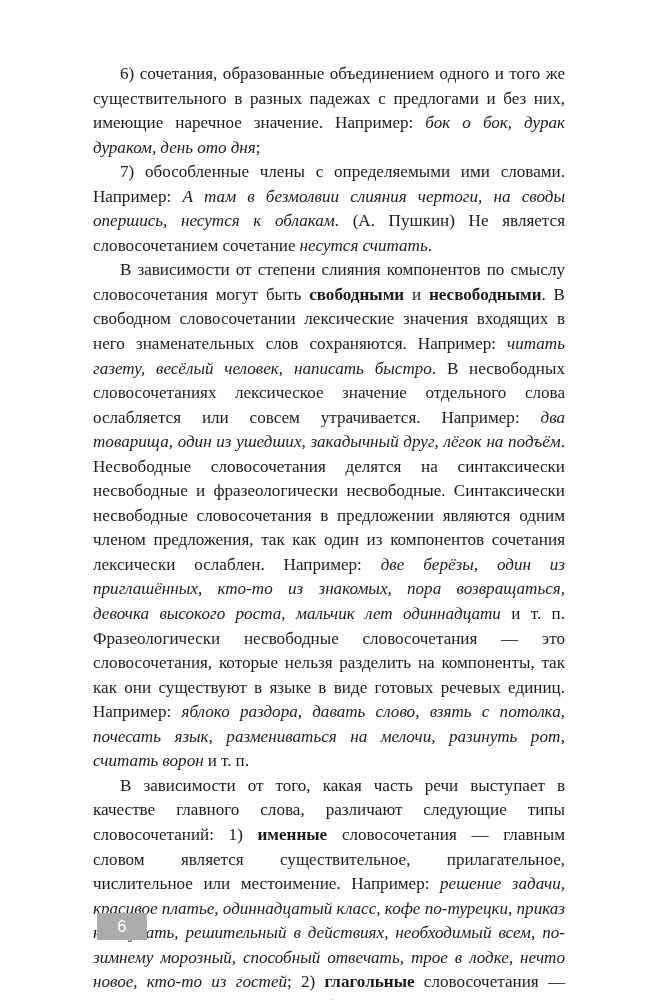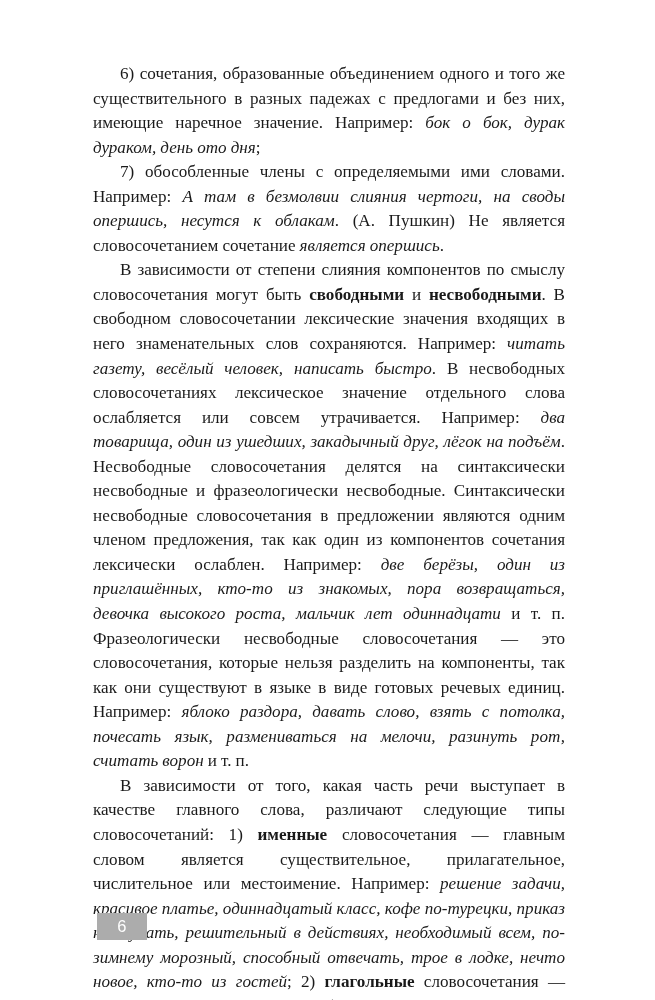--- a/index.html
+++ b/index.html
@@ -81,21 +81,21 @@
     line-height: 1;
   }
 </style>
 </head>
 <body>
 
 <div id="page">
 
   <div id="text-column">
     <p class="para"><span>6) сочетания, образованные объединением одного и того же существительного в разных падежах с предлогами и без них, имеющие наречное значение. Например: </span><i>бок о бок, дурак дураком, день ото дня</i><span>;</span></p>
-    <p class="para"><span>7) обособленные члены с определяемыми ими словами. Например: </span><i>А там в безмолвии слияния чертоги, на своды опершись, несутся к облакам</i><span>. (А. Пушкин) Не является словосочетанием сочетание </span><i>является опершись</i><span>.</span></p>
+    <p class="para"><span>7) обособленные члены с определяемыми ими словами. Например: </span><i>А там в безмолвии слияния чертоги, на своды опершись, несутся к облакам</i><span>. (А. Пушкин) Не является словосочетанием сочетание </span><i>несутся считать</i><span>.</span></p>
     <p class="para"><span>В зависимости от степени слияния компонентов по смыслу словосочетания могут быть </span><b>свободными</b><span> и </span><b>несвободными</b><span>. В свободном словосочетании лексические значения входящих в него знаменательных слов сохраняются. Например: </span><i>читать газету, весёлый человек, написать быстро</i><span>. В несвободных словосочетаниях лексическое значение отдельного слова ослабляется или совсем утрачивается. Например: </span><i>два товарища, один из ушедших, закадычный друг, лёгок на подъём</i><span>. Несвободные словосочетания делятся на синтаксически несвободные и фразеологически несвободные. Синтаксически несвободные словосочетания в предложении являются одним членом предложения, так как один из компонентов сочетания лексически ослаблен. Например: </span><i>две берёзы, один из приглашённых, кто-то из знакомых, пора возвращаться, девочка высокого роста, мальчик лет одиннадцати</i><span> и т. п. Фразеологически несвободные словосочетания — это словосочетания, которые нельзя разделить на компоненты, так как они существуют в языке в виде готовых речевых единиц. Например: </span><i>яблоко раздора, давать слово, взять с потолка, почесать язык, размениваться на мелочи, разинуть рот, считать ворон</i><span> и т. п.</span></p>
     <p class="para stretch-last"><span>В зависимости от того, какая часть речи выступает в качестве главного слова, различают следующие типы словосочетаний: 1) </span><b>именные</b><span> словосочетания — главным словом является существительное, прилагательное, числительное или местоимение. Например: </span><i>решение задачи, красивое платье, одиннадцатый класс, кофе по-турецки, приказ наступать, решительный в действиях, необходимый всем, по-зимнему морозный, способный отвечать, трое в лодке, нечто новое, кто-то из гостей</i><span>; 2) </span><b>глагольные</b><span> словосочетания — главным словом является любая глагольная форма (личная форма глагола, причастие или деепричастие, инфинитив). Например: </span></p>
   </div>
 
   <div id="page-number-box">
     <span class="pn">6</span>
   </div>
 
 </div>
 

